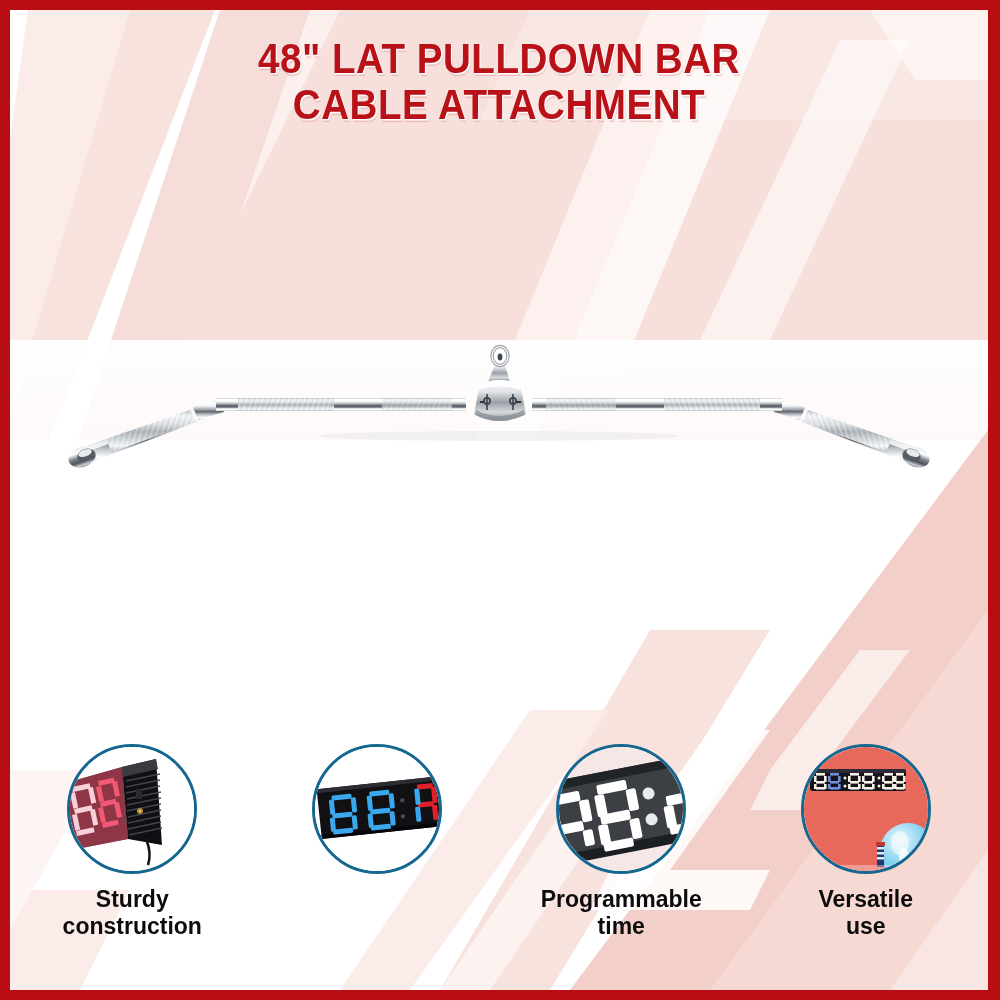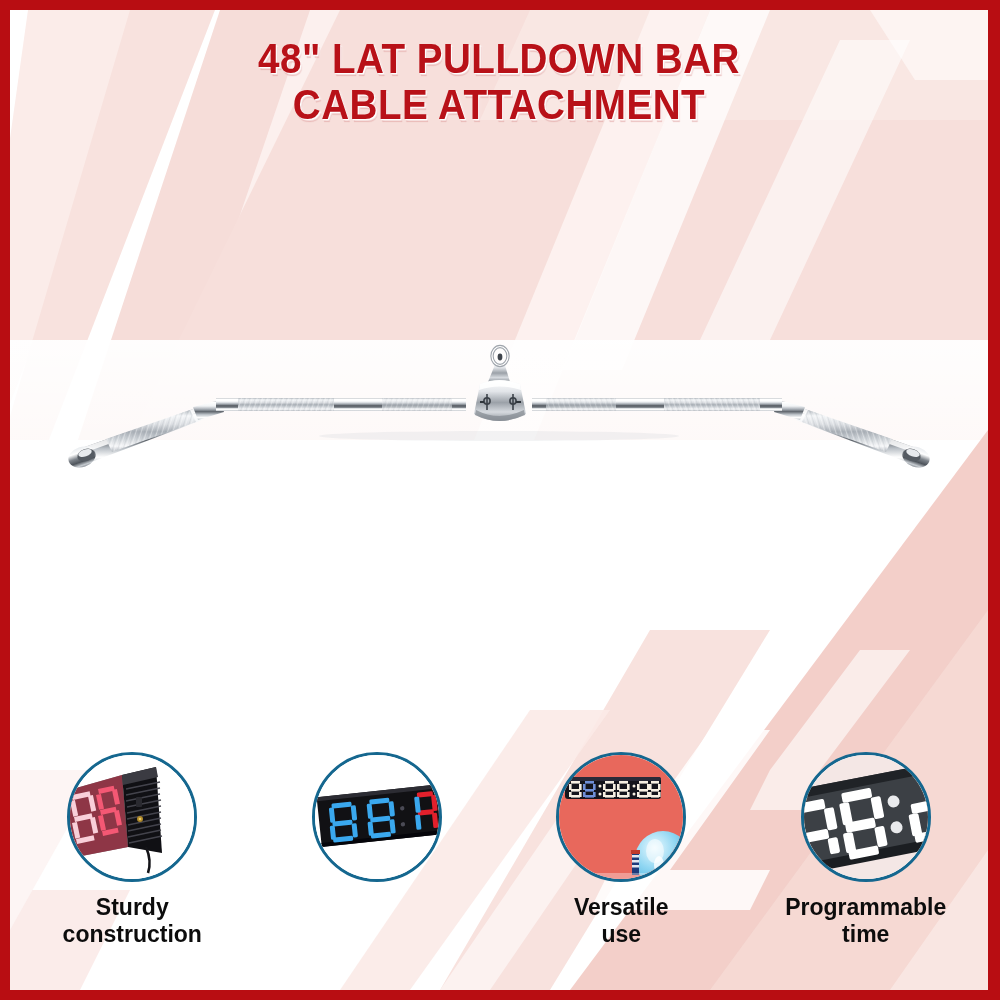--- a/index.html
+++ b/index.html
@@ -28,21 +28,21 @@
       transform:scaleX(0.92);
       text-shadow:1px 1px 0 #ffffff, 2px 2px 2px rgba(255,255,255,.85),
                   2px 3px 1px rgba(190,60,60,.35);
       white-space:nowrap;
   }
 
   
   #product{position:absolute;left:0;top:300px;width:978px;height:230px;z-index:5;}
 
   
-  #features{position:absolute;left:0;bottom:8px;width:978px;height:230px;
+  #features{position:absolute;left:0;bottom:16px;width:978px;height:230px;
             display:flex;align-items:flex-start;justify-content:space-around;z-index:6;}
   .feature{width:210px;display:flex;flex-direction:column;align-items:center;}
   .badge-circle{width:124px;height:124px;border-radius:50%;
                 border:3px solid #15678f;overflow:hidden;position:relative;
                 background:#ffffff;}
   .badge-label{margin-top:12px;text-align:center;color:#0c0c0c;
                font-size:23px;font-weight:700;line-height:27px;}
   .seg{fill:#ffffff;}
 </style>
 </head>
@@ -326,20 +326,70 @@
                 <rect x="118" y="46" width="5" height="16" rx="1.5"></rect>
                 <rect x="103" y="60" width="16" height="5" rx="1.5"></rect>
                 <rect x="117" y="64" width="5" height="15" rx="1.5"></rect>
               </g>
               <g fill="#3aa8ee">
                 <rect x="101" y="46" width="5" height="16" rx="1.5"></rect>
                 <rect x="100" y="64" width="5" height="15" rx="1.5"></rect>
               </g>
             </g>
           </svg>
+        </div>
+      </div>
+
+      <div class="feature">
+        <div class="badge-circle">
+          <svg width="124" height="124" viewBox="0 0 124 124">
+            <rect width="124" height="124" fill="#f4e7e5"></rect>
+            <g transform="rotate(-11 62 62)">
+
+              <rect x="-20" y="22" width="170" height="82" fill="#3c4045"></rect>
+              <rect x="-20" y="22" width="170" height="9" fill="#202327"></rect>
+              <rect x="-20" y="96" width="170" height="10" fill="#1b1e22"></rect>
+
+              <g class="seg">
+                <rect x="-6" y="36" width="30" height="10" rx="2"></rect>
+                <rect x="-10" y="46" width="10" height="22" rx="2"></rect>
+                <rect x="22" y="46" width="10" height="22" rx="2"></rect>
+                <rect x="-8" y="66" width="30" height="10" rx="2"></rect>
+                <rect x="-12" y="76" width="10" height="16" rx="2"></rect>
+                <rect x="20" y="76" width="10" height="16" rx="2"></rect>
+              </g>
+
+              <g class="seg">
+                <rect x="42" y="34" width="30" height="10" rx="2"></rect>
+                <rect x="38" y="44" width="10" height="22" rx="2"></rect>
+                <rect x="70" y="44" width="10" height="22" rx="2"></rect>
+                <rect x="40" y="64" width="30" height="10" rx="2"></rect>
+                <rect x="36" y="74" width="10" height="20" rx="2"></rect>
+                <rect x="68" y="74" width="10" height="20" rx="2"></rect>
+                <rect x="38" y="92" width="30" height="9" rx="2"></rect>
+              </g>
+
+              <circle cx="92" cy="52" r="6" fill="#e9eaec"></circle>
+              <circle cx="90" cy="78" r="6" fill="#e9eaec"></circle>
+
+              <g class="seg">
+                <rect x="108" y="58" width="28" height="10" rx="2"></rect>
+                <rect x="104" y="68" width="10" height="22" rx="2"></rect>
+                <rect x="136" y="68" width="10" height="22" rx="2"></rect>
+                <rect x="106" y="88" width="28" height="9" rx="2"></rect>
+              </g>
+
+              <circle cx="-2" cy="28" r="2.4" fill="#8e9399"></circle>
+              <rect x="-16" y="40" width="6" height="4" fill="#8e9399" opacity="0.7"></rect>
+            </g>
+          </svg>
+        </div>
+        <div class="badge-label">
+          <div>Programmable</div>
+          <div>time</div>
         </div>
       </div>
 
       <div class="feature">
         <div class="badge-circle">
           <svg width="124" height="124" viewBox="0 0 124 124">
             <defs>
               <radialGradient id="sphereG" cx="0.35" cy="0.3" r="0.85">
                 <stop offset="0%" stop-color="#eaf9ff"></stop>
                 <stop offset="45%" stop-color="#8fd6f2"></stop>
@@ -421,65 +471,15 @@
             </g>
             <rect x="0" y="118" width="124" height="6" fill="#ffffff" opacity="0.35"></rect>
           </svg>
         </div>
         <div class="badge-label">
           <div>Versatile</div>
           <div>use</div>
         </div>
       </div>
 
-      <div class="feature">
-        <div class="badge-circle">
-          <svg width="124" height="124" viewBox="0 0 124 124">
-            <rect width="124" height="124" fill="#f4e7e5"></rect>
-            <g transform="rotate(-11 62 62)">
-
-              <rect x="-20" y="22" width="170" height="82" fill="#3c4045"></rect>
-              <rect x="-20" y="22" width="170" height="9" fill="#202327"></rect>
-              <rect x="-20" y="96" width="170" height="10" fill="#1b1e22"></rect>
-
-              <g class="seg">
-                <rect x="-6" y="36" width="30" height="10" rx="2"></rect>
-                <rect x="-10" y="46" width="10" height="22" rx="2"></rect>
-                <rect x="22" y="46" width="10" height="22" rx="2"></rect>
-                <rect x="-8" y="66" width="30" height="10" rx="2"></rect>
-                <rect x="-12" y="76" width="10" height="16" rx="2"></rect>
-                <rect x="20" y="76" width="10" height="16" rx="2"></rect>
-              </g>
-
-              <g class="seg">
-                <rect x="42" y="34" width="30" height="10" rx="2"></rect>
-                <rect x="38" y="44" width="10" height="22" rx="2"></rect>
-                <rect x="70" y="44" width="10" height="22" rx="2"></rect>
-                <rect x="40" y="64" width="30" height="10" rx="2"></rect>
-                <rect x="36" y="74" width="10" height="20" rx="2"></rect>
-                <rect x="68" y="74" width="10" height="20" rx="2"></rect>
-                <rect x="38" y="92" width="30" height="9" rx="2"></rect>
-              </g>
-
-              <circle cx="92" cy="52" r="6" fill="#e9eaec"></circle>
-              <circle cx="90" cy="78" r="6" fill="#e9eaec"></circle>
-
-              <g class="seg">
-                <rect x="108" y="58" width="28" height="10" rx="2"></rect>
-                <rect x="104" y="68" width="10" height="22" rx="2"></rect>
-                <rect x="136" y="68" width="10" height="22" rx="2"></rect>
-                <rect x="106" y="88" width="28" height="9" rx="2"></rect>
-              </g>
-
-              <circle cx="-2" cy="28" r="2.4" fill="#8e9399"></circle>
-              <rect x="-16" y="40" width="6" height="4" fill="#8e9399" opacity="0.7"></rect>
-            </g>
-          </svg>
-        </div>
-        <div class="badge-label">
-          <div>Programmable</div>
-          <div>time</div>
-        </div>
-      </div>
-
     </div>
   </div>
 </div>
 
 </body></html>

